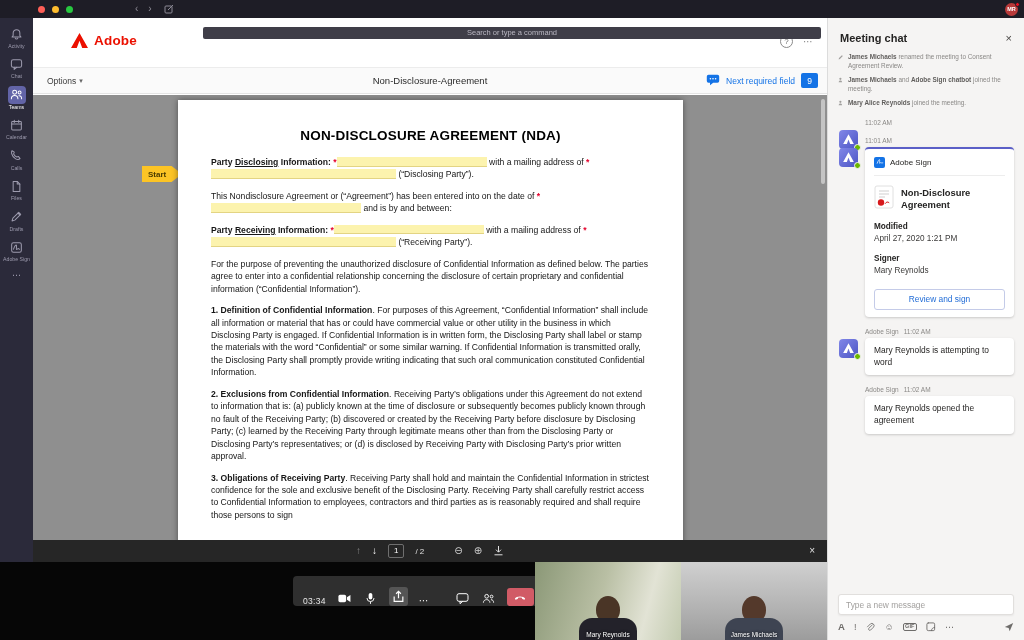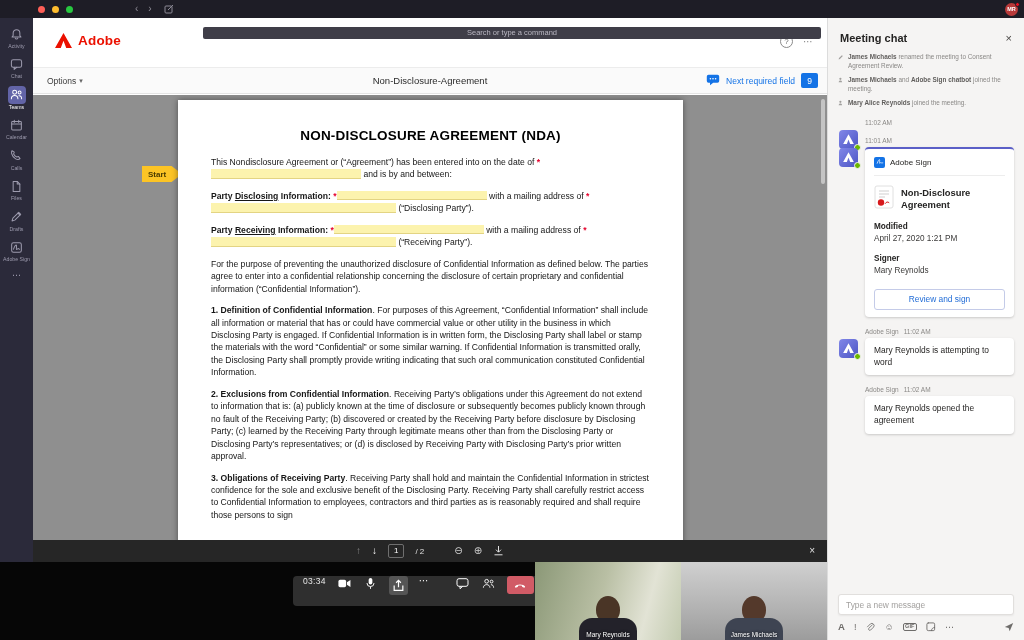--- a/index.html
+++ b/index.html
@@ -31,21 +31,21 @@
   .rail-tile{padding:2.5px;border-radius:4px;display:grid;place-items:center}
   .rail-item.active .rail-tile{background:#6264a7;color:#fff}
   .rail-item svg{width:13px;height:13px;stroke:currentColor;fill:none;stroke-width:1.1;stroke-linecap:round;stroke-linejoin:round}
   .rail-label{font-size:5.2px;margin-top:1px;color:#9d9bae;text-align:center;line-height:1.05;max-width:32px}
   .rail-item.active .rail-label{color:#fff}
   .rail-more{color:#9d9bae;font-size:9px;margin-top:2px;line-height:1}
 
   
   .main{position:absolute;left:33px;top:18px;width:794px;height:544px;background:#fff}
   .app-header{position:relative;height:50px;border-bottom:1px solid #ececec;background:#fff}
-  .brand{position:absolute;left:22px;top:15px;display:flex;align-items:center;gap:6px}
+  .brand{position:absolute;left:38px;top:15px;display:flex;align-items:center;gap:6px}
   .adobe-mark{width:17px;height:15px;background:#eb1000;
     clip-path:polygon(50% 0,100% 100%,66% 100%,50% 52%,34% 100%,0 100%)}
   .brand-name{color:#eb1000;font-size:13.5px;font-weight:bold;letter-spacing:.2px}
   .header-right{position:absolute;right:14px;top:17px;display:flex;gap:10px;align-items:center}
   .help-circle{width:13px;height:13px;border:1px solid #8a8a8a;border-radius:50%;display:grid;
     place-items:center;font-size:8px;color:#6e6e6e}
   .header-more{font-size:10px;color:#8a8a8a;line-height:1}
 
   .doc-toolbar{position:relative;height:26px;background:#fafafa;border-bottom:1px solid #e4e4e4;
     display:flex;align-items:center;padding:0 14px}
@@ -77,21 +77,21 @@
   .pg-ico{font-size:10px;line-height:1}
   .pg-up{color:#8a8a8a}.pg-down{color:#fff}
   .page-box{border:1px solid #6f6f6f;border-radius:2px;font-size:8px;color:#fff;padding:1px 5px;line-height:1.2}
   .page-total{font-size:8px;color:#e0e0e0}
   .pager-sep{width:8px}
   .pager-close{position:absolute;right:12px;font-size:10px;color:#e0e0e0;line-height:1}
 
   
   .bottom{position:absolute;left:0;top:562px;width:827px;height:78px;background:#060606}
   .controls{position:absolute;left:293px;top:14px;height:30px;background:#2f2f2f;border-radius:4px;
-    display:flex;align-items:flex-start;padding:0 10px;gap:11px}
+    display:flex;align-items:flex-end;padding:0 10px;gap:11px}
   .timer{font-size:8.5px;color:#e8e8e8;letter-spacing:.3px}
   .ctrl{width:15px;height:15px;display:grid;place-items:center;color:#f0f0f0}
   .ctrl svg{width:13px;height:13px}
   .ctrl-share{background:#555;border-radius:3px;width:19px;height:19px}
   .ctrl-more{font-size:10px;color:#f0f0f0;line-height:1}
   .grp-gap{width:4px}
   .hangup{width:27px;height:18px;background:#d15b66;border-radius:3px;display:grid;place-items:center}
   .hangup svg{width:12px;height:7px}
 
   .videos{position:absolute;right:0;top:0;height:78px;display:flex}
@@ -288,23 +288,23 @@
         <span class="badge">9</span>
       </div>
     </div>
 
     <div class="doc-area">
       <div class="start-tag">Start</div>
 
       <div class="page">
         <h1>NON-DISCLOSURE AGREEMENT (NDA)</h1>
 
+        <p><b><span>Party </span><span class="ulb">Disclosing</span><span> Information: </span></b><span class="req">*</span><span class="field fw150"></span><span> with a mailing address of </span><span class="req">*</span><span class="field fw185"></span><span> (“Disclosing Party”).</span></p>
+
         <p><span>This Nondisclosure Agreement or (“Agreement”) has been entered into on the date of </span><span class="req">*</span><span class="field fw150"></span><span> and is by and between:</span></p>
-
-        <p><b><span>Party </span><span class="ulb">Disclosing</span><span> Information: </span></b><span class="req">*</span><span class="field fw150"></span><span> with a mailing address of </span><span class="req">*</span><span class="field fw185"></span><span> (“Disclosing Party”).</span></p>
 
         <p><b><span>Party </span><span class="ulb">Receiving</span><span> Information: </span></b><span class="req">*</span><span class="field fw150"></span><span> with a mailing address of </span><span class="req">*</span><span class="field fw185"></span><span> (“Receiving Party”).</span></p>
 
         <p>For the purpose of preventing the unauthorized disclosure of Confidential Information as defined below. The parties agree to enter into a confidential relationship concerning the disclosure of certain proprietary and confidential information (“Confidential Information”).</p>
 
         <p><b>1. Definition of Confidential Information</b><span>. For purposes of this Agreement, “Confidential Information” shall include all information or material that has or could have commercial value or other utility in the business in which Disclosing Party is engaged. If Confidential Information is in written form, the Disclosing Party shall label or stamp the materials with the word “Confidential” or some similar warning. If Confidential Information is transmitted orally, the Disclosing Party shall promptly provide writing indicating that such oral communication constituted Confidential Information.</span></p>
 
         <p><b>2. Exclusions from Confidential Information</b><span>. Receiving Party’s obligations under this Agreement do not extend to information that is: (a) publicly known at the time of disclosure or subsequently becomes publicly known through no fault of the Receiving Party; (b) discovered or created by the Receiving Party before disclosure by Disclosing Party; (c) learned by the Receiving Party through legitimate means other than from the Disclosing Party or Disclosing Party’s representatives; or (d) is disclosed by Receiving Party with Disclosing Party’s prior written approval.</span></p>
 
         <p><b>3. Obligations of Receiving Party</b><span>. Receiving Party shall hold and maintain the Confidential Information in strictest confidence for the sole and exclusive benefit of the Disclosing Party. Receiving Party shall carefully restrict access to Confidential Information to employees, contractors and third parties as is reasonably required and shall require those persons to sign</span></p>

